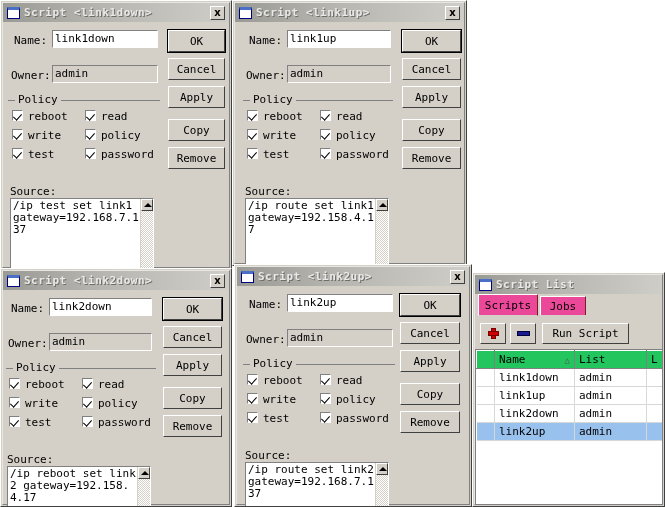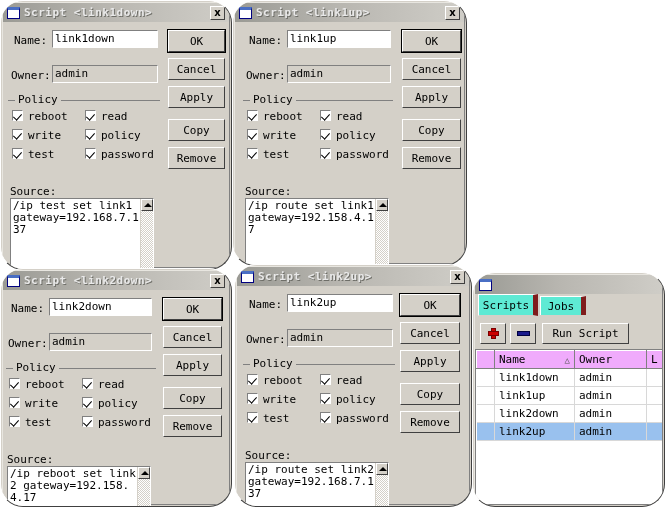--- a/index.html
+++ b/index.html
@@ -14,21 +14,20 @@
   
   .win {
     position: absolute;
     background: #d4d0c8;
     border-top: 1px solid #ffffff;
     border-left: 1px solid #ffffff;
     border-right: 1px solid #404040;
     border-bottom: 1px solid #404040;
     box-sizing: border-box;
     overflow: hidden;
-    border-radius: 23px;
   }
   .win-inner {
     position:absolute; left:1px; top:1px; right:1px; bottom:1px;
     border-top:1px solid #e8e6e0;
     border-left:1px solid #e8e6e0;
     border-right:1px solid #808080;
     border-bottom:1px solid #808080;
     box-sizing:border-box;
   }
   .titlebar {
@@ -184,24 +183,24 @@
     content:"";
     position:absolute; left:2px; top:3px;
     border-left:4px solid transparent; border-right:4px solid transparent;
     border-bottom:4px solid #000;
   }
 
   
   .tabstrip { position:absolute; left:0; top:19px; right:0; height:21px; }
   .tab {
     position:absolute; top:2px; height:19px;
-    background:#5eead4;
+    background:#ec4899;
     border-top:1px solid #ffffff;
     border-left:1px solid #ffffff;
-    border-right:5px solid #7f1d1d;
+    border-right:1px solid #7f1d1d;
     box-sizing:border-box;
     font-family:"DejaVu Sans Mono", monospace;
     font-size:11px; color:#000;
     display:flex; align-items:center; justify-content:center;
     padding:0 7px;
     cursor:pointer;
   }
   .tab.active { top:0; height:22px; border-bottom:1px solid #d4d0c8; z-index:3; }
 
   .toolbtn {
@@ -228,21 +227,21 @@
   }
 
   table.grid {
     position:absolute;
     border-collapse:collapse;
     font-family:"DejaVu Sans Mono", monospace;
     font-size:11px;
     table-layout:fixed;
   }
   table.grid th {
-    background:#f0abfc;
+    background:#22c55e;
     border-top:1px solid #ffffff;
     border-left:1px solid #ffffff;
     border-right:1px solid #808080;
     border-bottom:1px solid #808080;
     font-weight:normal;
     text-align:left;
     padding:1px 4px;
     height:15px;
     color:#000;
     white-space:nowrap;
@@ -395,20 +394,21 @@
         <div class="btn" style="left:167px; top:97px; width:59px; height:22px;">Copy</div>
         <div class="btn" style="left:167px; top:125px; width:59px; height:22px;">Remove</div>
       </div>
     </div>
   </div>
 
   <div class="win" id="wlist" style="left:472px; top:272px; width:193px; height:235px;">
     <div class="win-inner">
       <div class="titlebar">
         <span class="tb-icon"></span>
+        <span class="tb-title">Script List</span>
       </div>
 
       <div class="tabstrip">
         <div class="tab active" style="left:3px; width:60px;">Scripts</div>
         <div class="tab" style="left:65px; width:46px;">Jobs</div>
       </div>
 
       <div class="toolbtn" style="left:5px; top:48px; width:26px; height:21px;">
         <span class="plus-ico"></span>
       </div>
@@ -426,21 +426,21 @@
               <col style="width:72px">
               <col style="width:30px">
           </colgroup>
           <thead>
             <tr>
               <th></th>
               <th>
                 <span>Name</span>
                 <span class="sortmark">△</span>
               </th>
-              <th>Owner</th>
+              <th>List</th>
               <th>L</th>
             </tr>
           </thead>
           <tbody>
             <tr>
               <td class="flagcell"></td>
               <td>link1down</td>
               <td>admin</td>
               <td></td>
             </tr>

